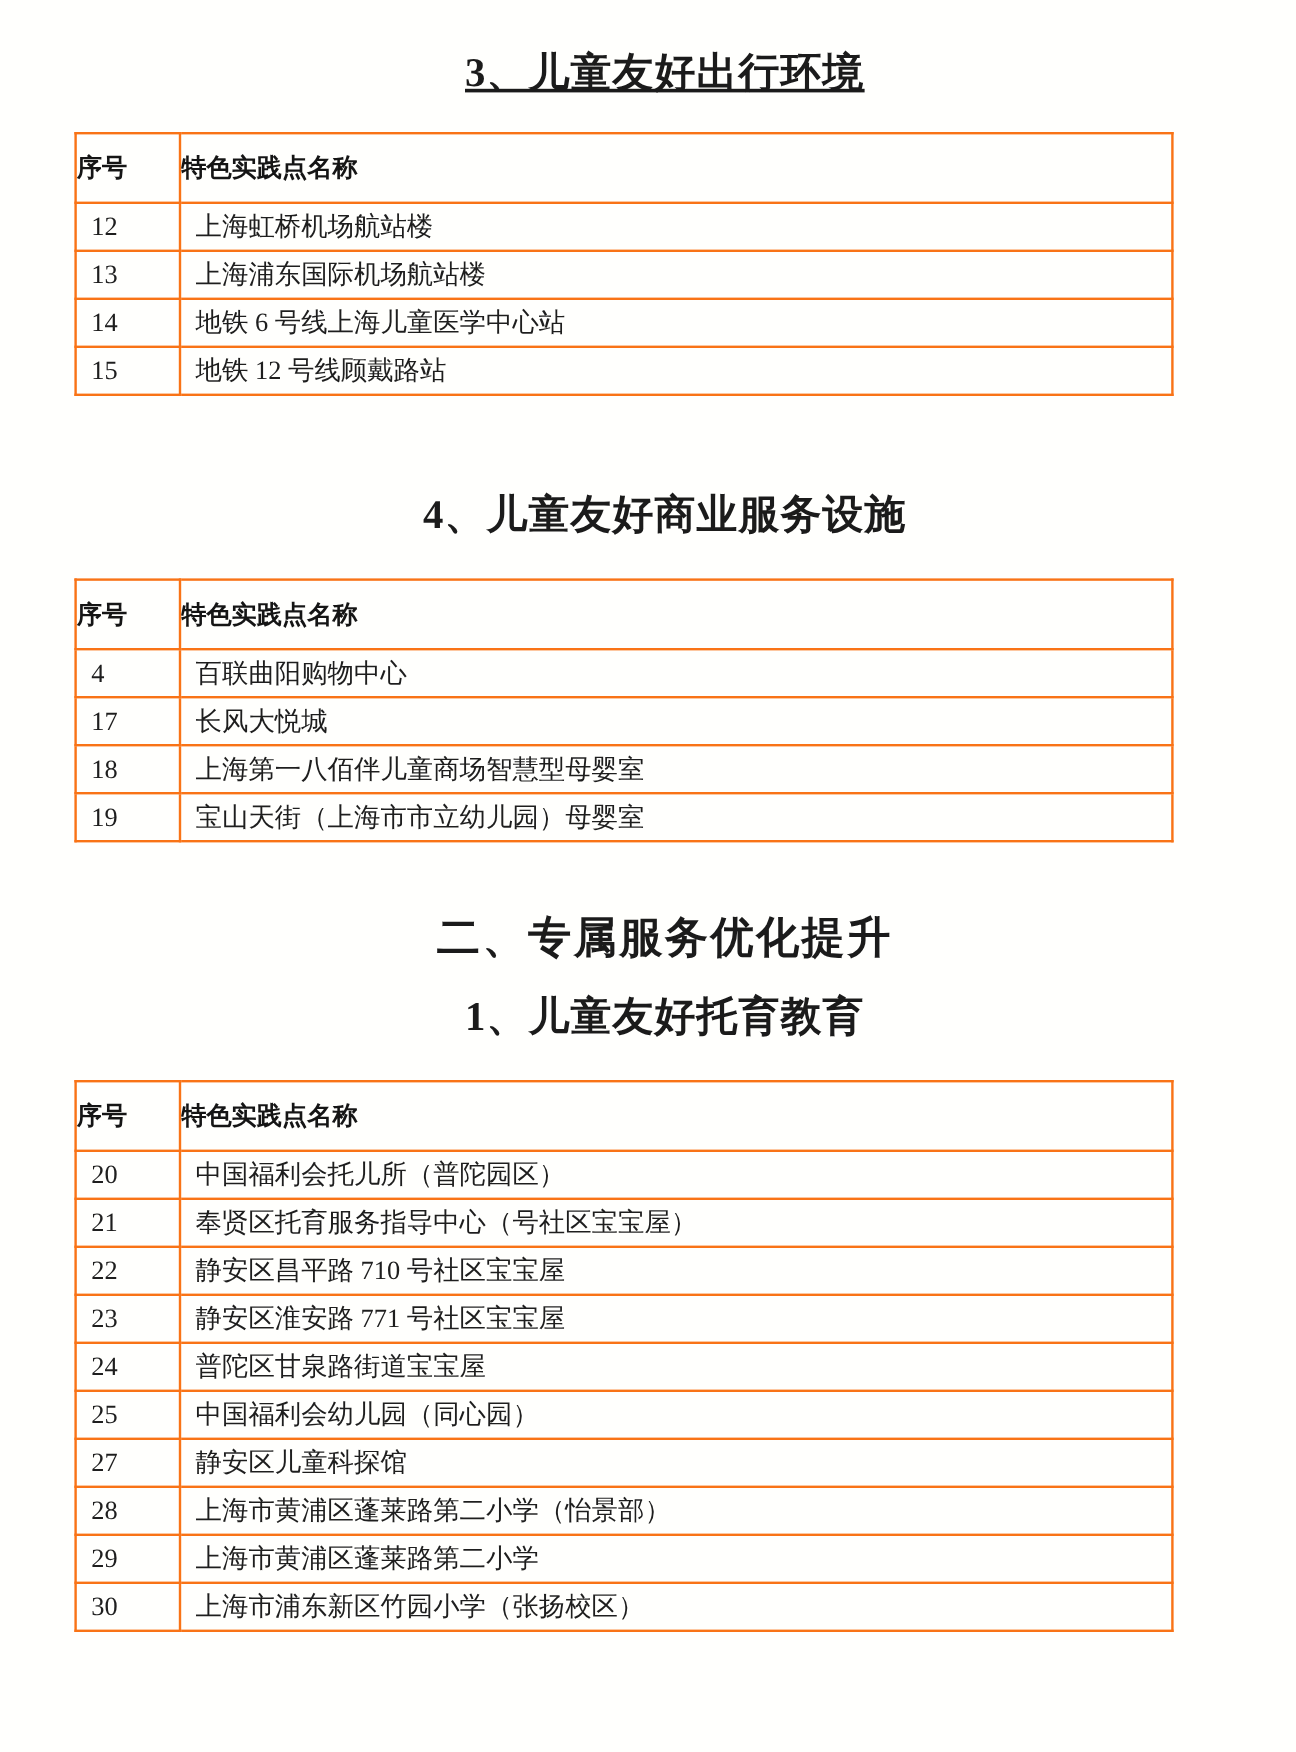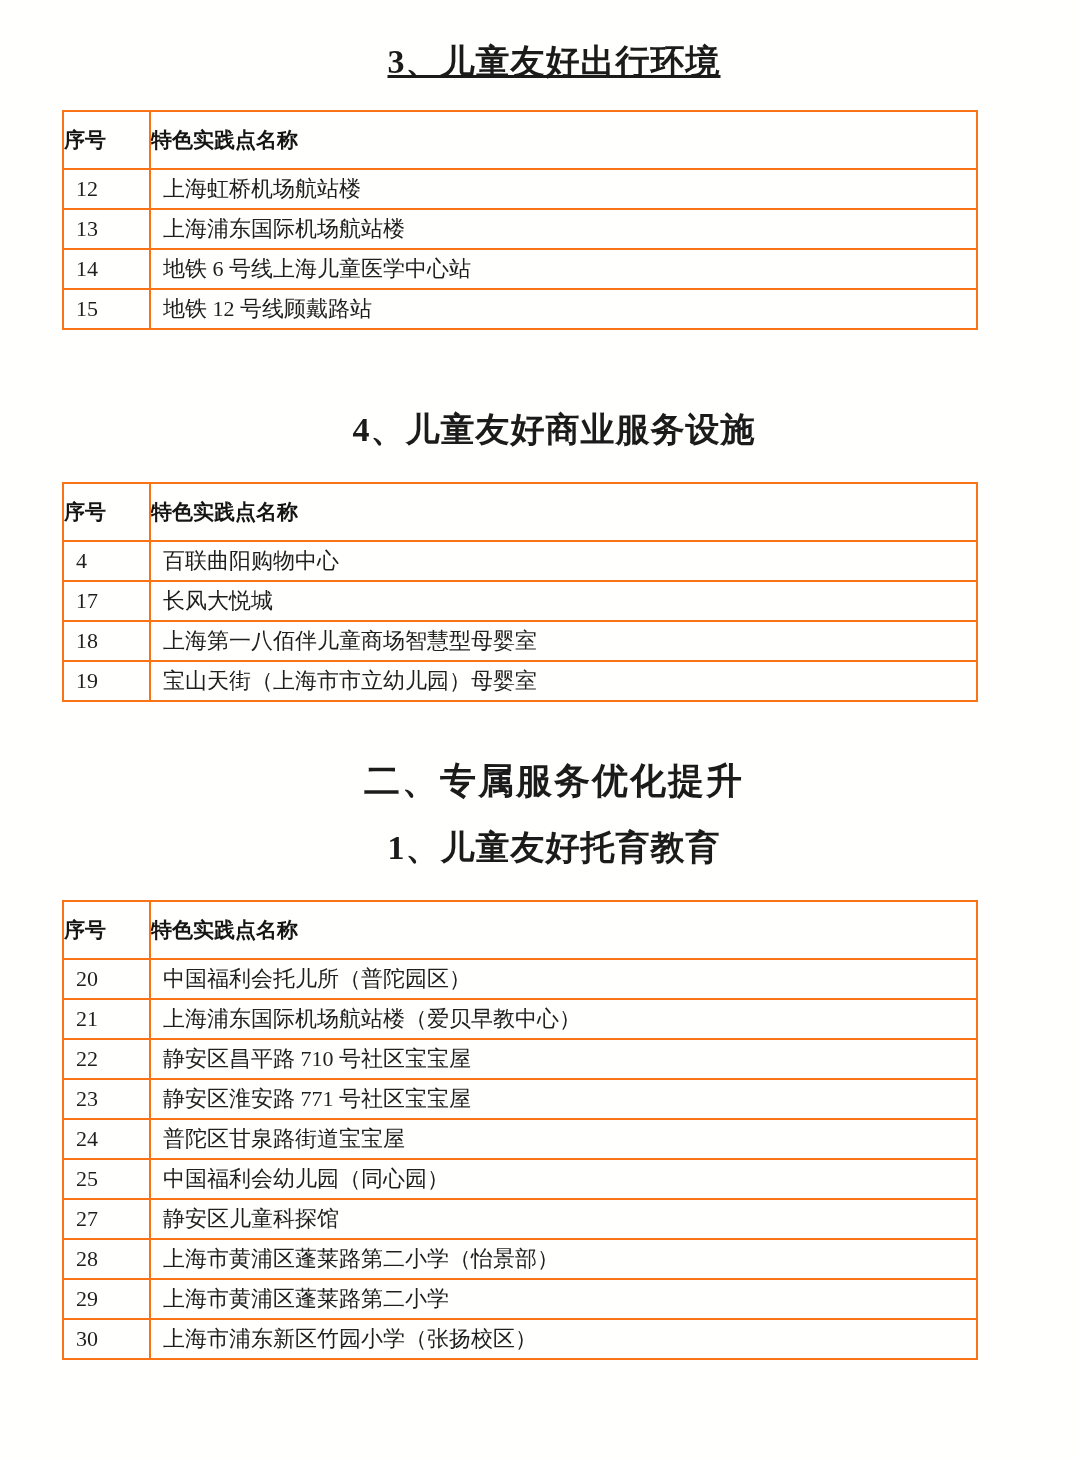--- a/index.html
+++ b/index.html
@@ -162,21 +162,21 @@
         <th>特色实践点名称</th>
       </tr>
     </thead>
     <tbody>
       <tr>
         <td class="no-cell">20</td>
         <td>中国福利会托儿所（普陀园区）</td>
       </tr>
       <tr>
         <td class="no-cell">21</td>
-        <td>上海浦东国际机场航站楼（爱贝早教中心）</td>
+        <td>奉贤区托育服务指导中心（号社区宝宝屋）</td>
       </tr>
       <tr>
         <td class="no-cell">22</td>
         <td>静安区昌平路 710 号社区宝宝屋</td>
       </tr>
       <tr>
         <td class="no-cell">23</td>
         <td>静安区淮安路 771 号社区宝宝屋</td>
       </tr>
       <tr>

